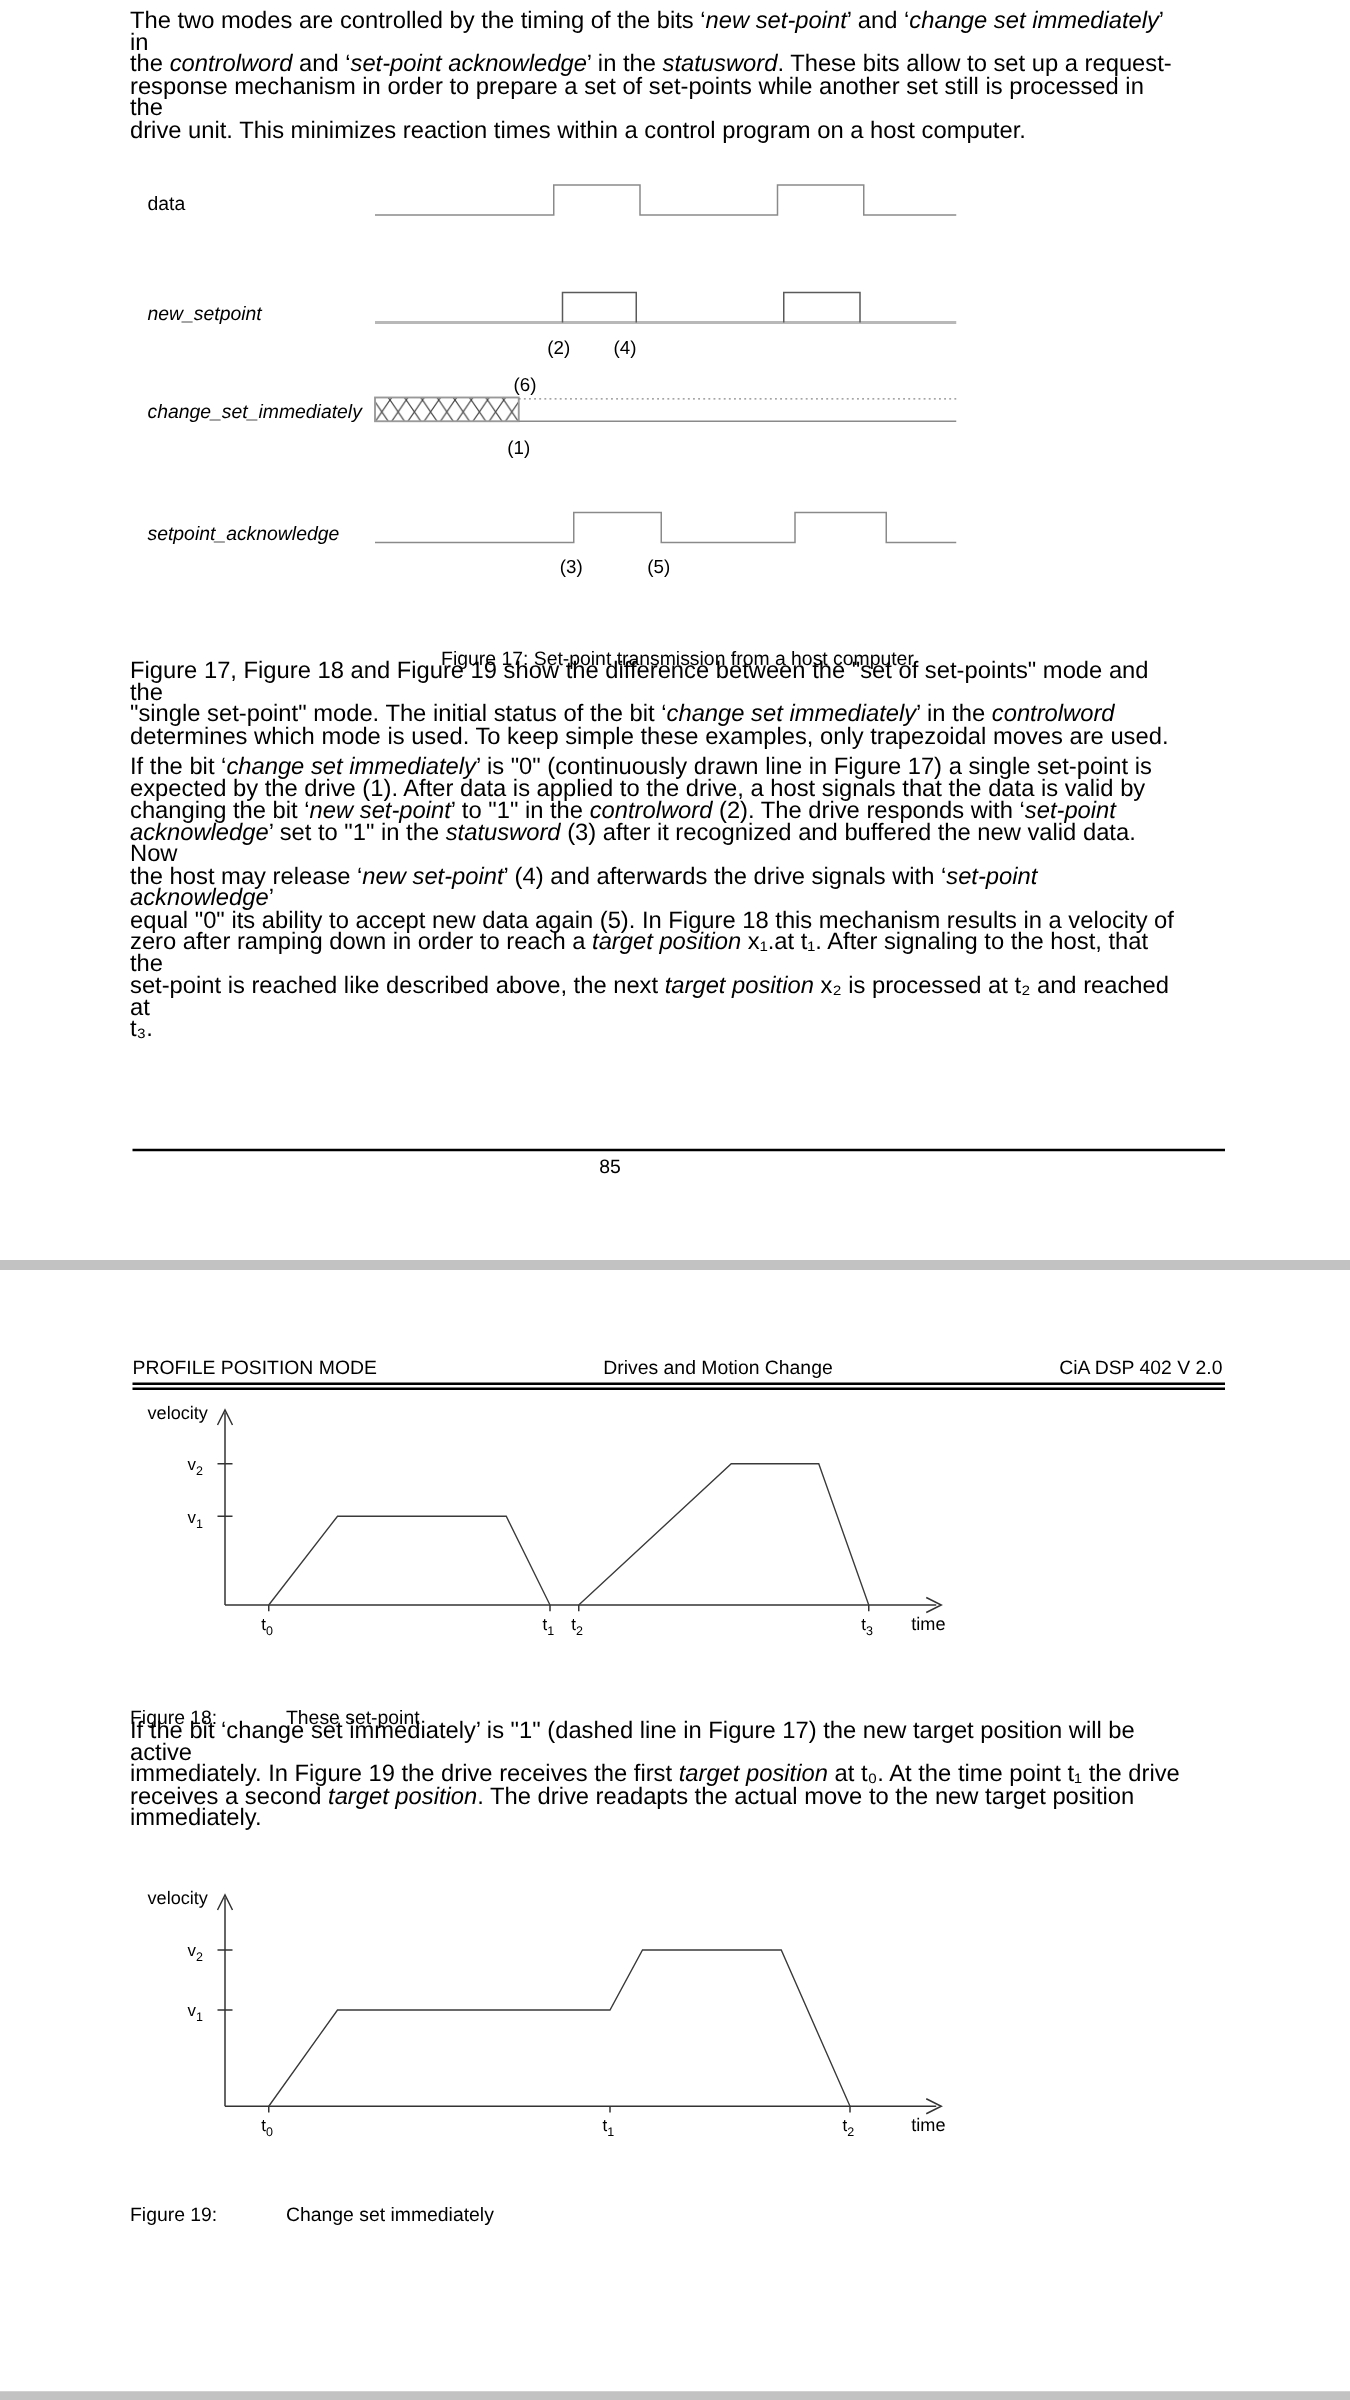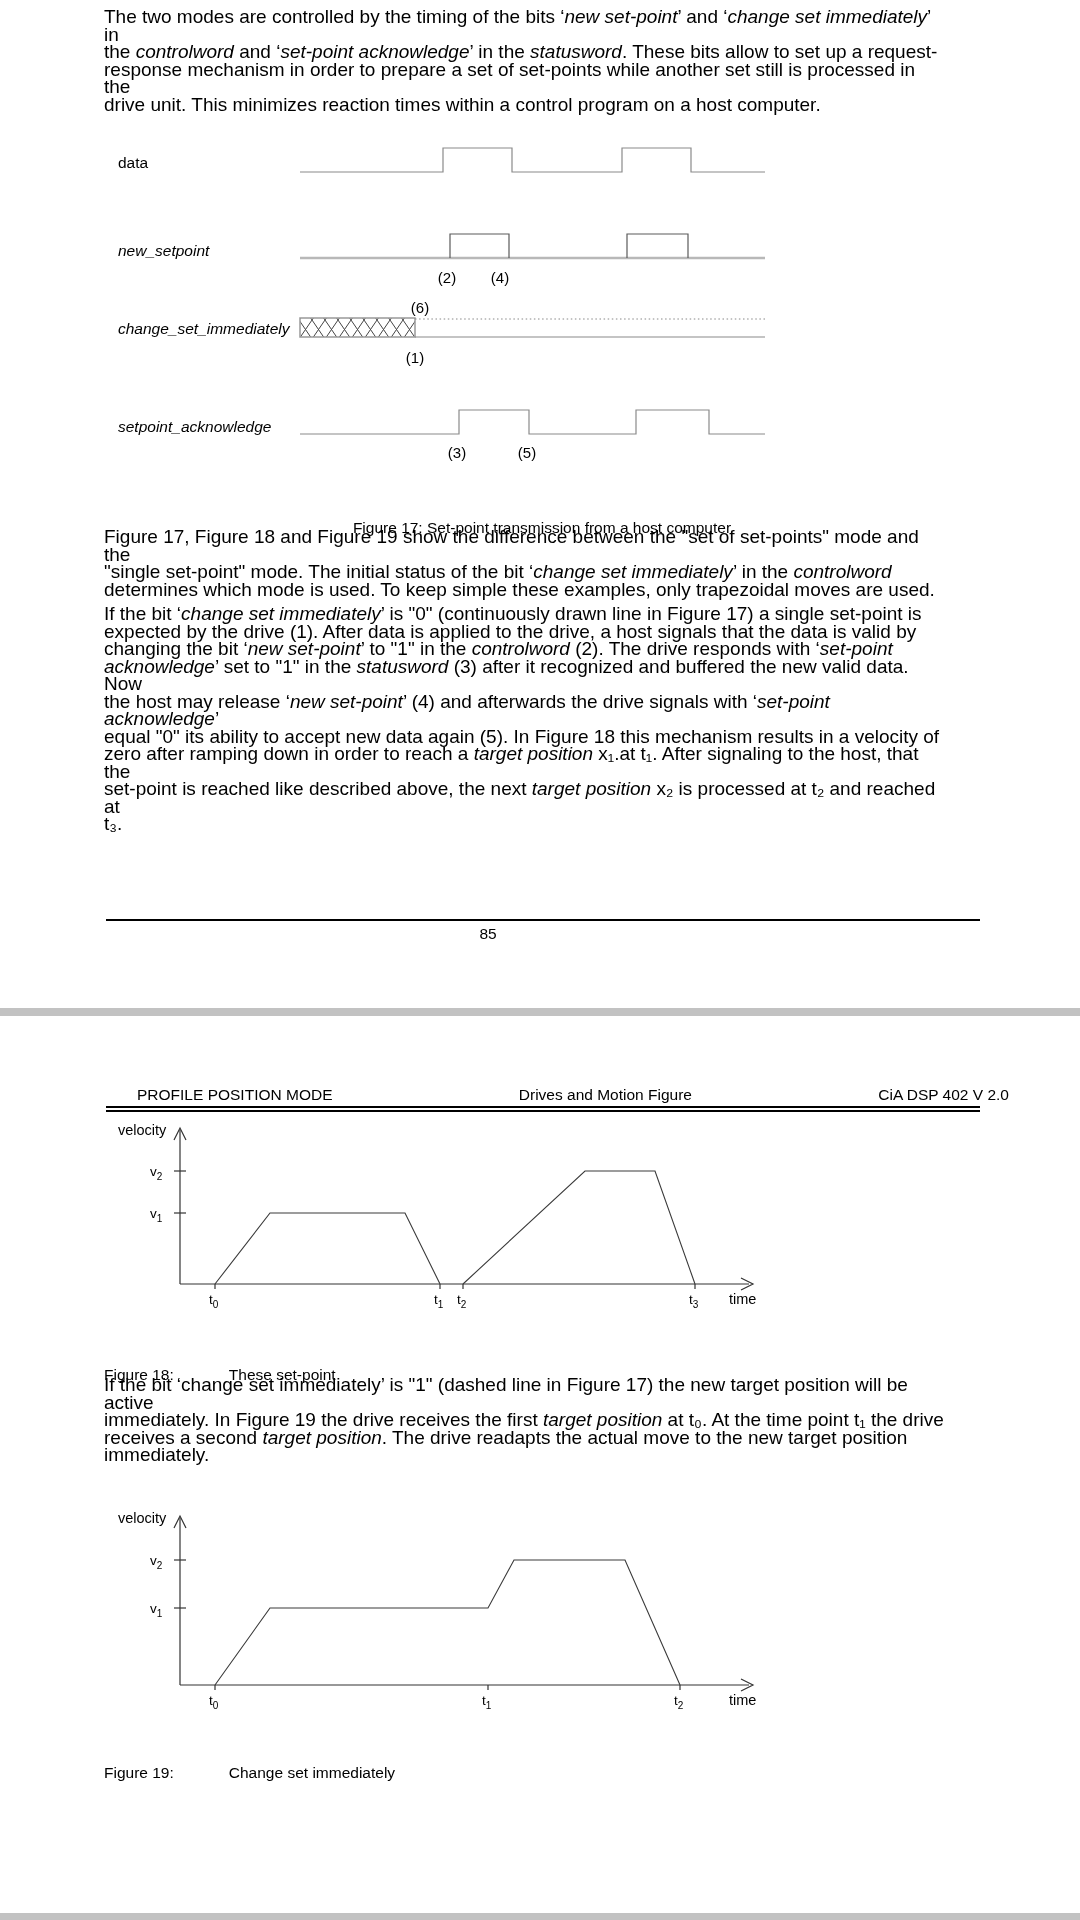--- a/index.html
+++ b/index.html
@@ -6,21 +6,21 @@
   .screen{position:relative;width:1080px;height:1920px;background:#ffffff;overflow:hidden;
     font-family:"Liberation Sans","DejaVu Sans",sans-serif;color:#000;}
   .abs{position:absolute;}
   p.body{position:absolute;left:104px;width:840px;margin:0;font-size:19px;line-height:17.5px;}
   .it{font-style:italic;}
   .caption{position:absolute;left:104px;width:876px;text-align:center;font-size:15.5px;}
   .caption-flex{position:absolute;left:104px;width:876px;display:flex;justify-content:flex-start;gap:55px;font-size:15.5px;margin-top:28px;}
   .hr{position:absolute;left:106px;width:874px;height:2px;background:#000;}
   .pageno{position:absolute;left:0;width:976px;text-align:center;font-size:15.5px;}
   .band{position:absolute;left:0;width:1080px;background:#c2c2c2;}
-  .hdr{position:absolute;left:106px;width:872px;display:flex;justify-content:space-between;font-size:15.5px;margin-left:31px;}
+  .hdr{position:absolute;left:106px;width:872px;display:flex;justify-content:space-between;font-size:15.5px;}
   .dblrule{position:absolute;left:106px;width:874px;height:2px;border-top:2px solid #000;border-bottom:2px solid #000;}
   svg{font-family:"Liberation Sans","DejaVu Sans",sans-serif;}
   svg text{fill:#000;font-size:15px;}
   text.siglabel{font-size:15.5px;font-style:italic;}
   text.siglabel.up{font-style:normal;}
   text.ann{font-size:15px;text-anchor:middle;}
   text.axlab{font-size:14.5px;}
   text.tick{font-size:13.5px;}
   tspan.sub{font-size:10px;}
   .trace{fill:none;stroke:#8a8a8a;stroke-width:1.2;}
@@ -72,21 +72,21 @@
   <p class="body" style="top:528px"><span>Figure 17, Figure 18 and Figure 19 show the difference between the "set of set-points" mode and the</span><br><span>"single set-point" mode. The initial status of the bit ‘</span><span class="it">change set immediately</span><span>’ in the </span><span class="it">controlword</span><br><span>determines which mode is used. To keep simple these examples, only trapezoidal moves are used.</span></p>
   <p class="body" style="top:605px"><span>If the bit ‘</span><span class="it">change set immediately</span><span>’ is "0" (continuously drawn line in Figure 17) a single set-point is</span><br><span>expected by the drive (1). After data is applied to the drive, a host signals that the data is valid by</span><br><span>changing the bit ‘</span><span class="it">new set-point</span><span>’ to "1" in the </span><span class="it">controlword</span><span> (2). The drive responds with ‘</span><span class="it">set-point</span><br><span class="it">acknowledge</span><span>’ set to "1" in the </span><span class="it">statusword</span><span> (3) after it recognized and buffered the new valid data. Now</span><br><span>the host may release ‘</span><span class="it">new set-point</span><span>’ (4) and afterwards the drive signals with ‘</span><span class="it">set-point acknowledge</span><span>’</span><br><span>equal "0" its ability to accept new data again (5). In Figure 18 this mechanism results in a velocity of</span><br><span>zero after ramping down in order to reach a </span><span class="it">target position</span><span> x₁.at t₁. After signaling to the host, that the</span><br><span>set-point is reached like described above, the next </span><span class="it">target position</span><span> x₂ is processed at t₂ and reached at</span><br><span>t₃.</span></p>
 
   <div class="hr" style="top:919px"></div>
   <div class="pageno" style="top:925px">85</div>
 
   <div class="band" style="top:1008px;height:8px"></div>
 
   <div class="hdr" style="top:1086px">
     <span>PROFILE POSITION MODE</span>
-    <span>Drives and Motion Figure</span>
+    <span>Drives and Motion Change</span>
     <span>CiA DSP 402 V 2.0</span>
   </div>
   <div class="dblrule" style="top:1106px"></div>
 
   <svg class="abs" style="left:104px;top:1110px" width="700" height="210" viewBox="0 0 700 210">
     <text class="axlab" x="14" y="25">velocity</text>
 
     <line class="axis" x1="76" y1="20" x2="76" y2="174"></line>
     <polyline class="axis" points="70,30 76,18 82,30"></polyline>
     <line class="axis" x1="76" y1="174" x2="645" y2="174"></line>

